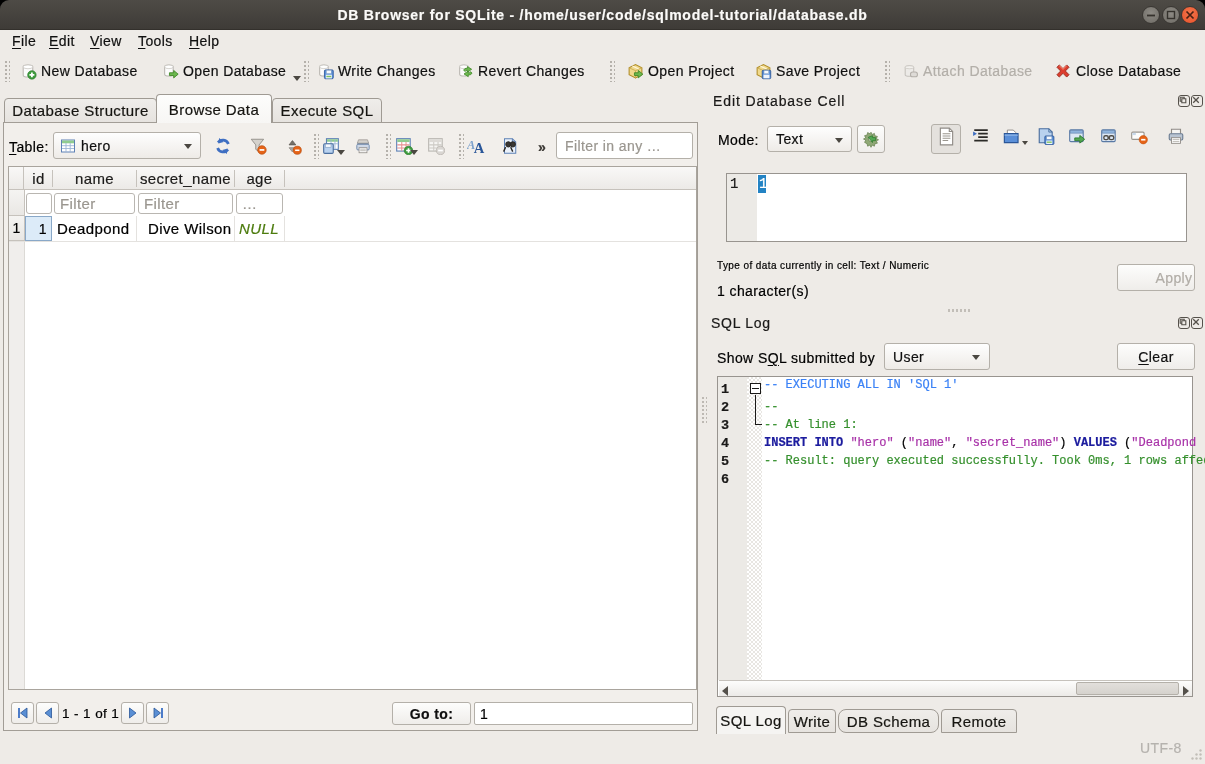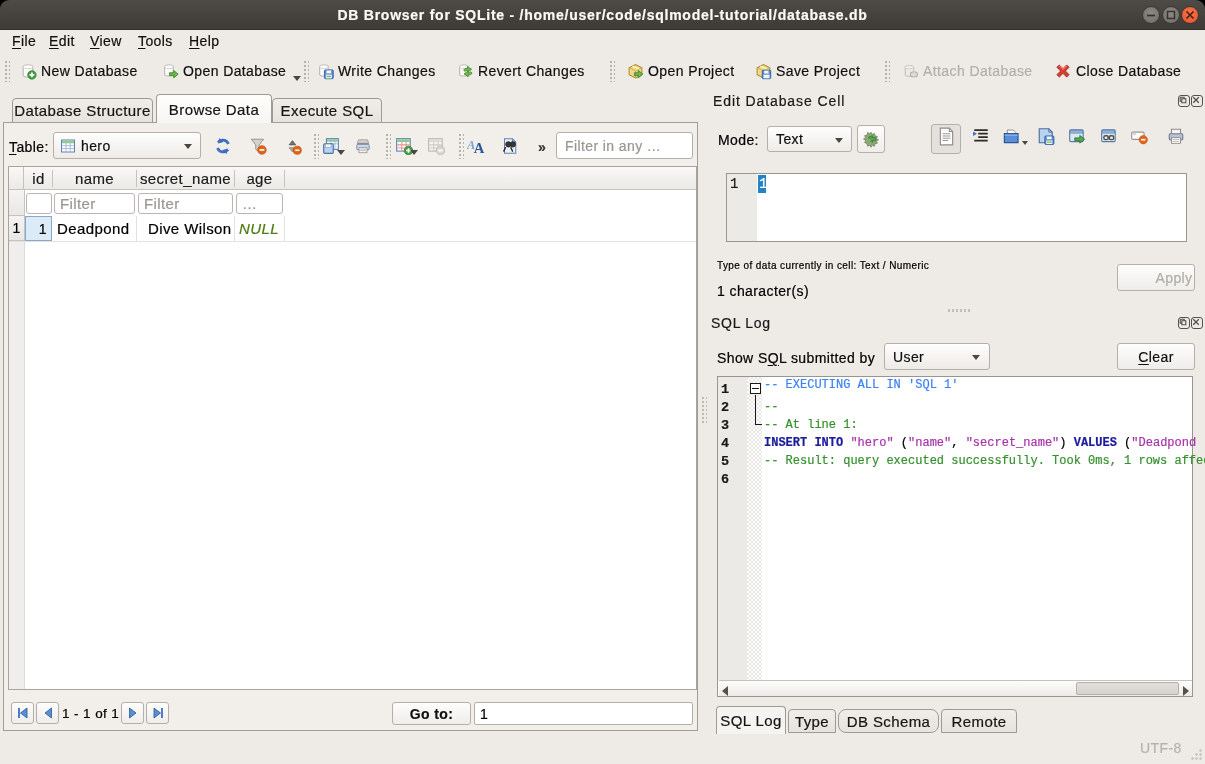--- a/index.html
+++ b/index.html
@@ -151,21 +151,21 @@
       </svg>
     Attach Database</div>
   <div class="tbtn" style="left:1054px">
     <svg width="18" height="18" viewBox="0 0 16 16">
         <path d="M2.6 4.7 L4.7 2.6 L8 5.9 L11.3 2.6 L13.4 4.7 L10.1 8 L13.4 11.3 L11.3 13.4 L8 10.1 L4.7 13.4 L2.6 11.3 L5.9 8 Z" fill="#dc3d2e" stroke="#8e1f14" stroke-width=".7"></path>
         <path d="M4.7 3.2l3.3 3.2 3.3-3.2" fill="none" stroke="#eb7a66" stroke-width=".9"></path>
       </svg>
     Close Database</div>
 </div>
 
-<div class="abs tab" style="left:12px; top:98px; width:141px; height:25px;">Database Structure</div>
+<div class="abs tab" style="left:4px; top:98px; width:153px; height:25px;">Database Structure</div>
 <div class="abs tab" style="left:156px; top:94px; width:116px; height:29px; background:linear-gradient(#fdfdfc,#f7f6f4); border-bottom:none; z-index:3;">Browse Data</div>
 <div class="abs tab" style="left:272px; top:98px; width:110px; height:25px;">Execute SQL</div>
 <div class="abs" id="pane"></div>
 
 <div class="abs" style="left:9px; top:139px; font-size:14px;"><span class="mn">T</span>able:</div>
 <div class="abs combo" style="left:53px; top:132px; width:148px; height:27px; padding-left:6px;">
   <svg width="16" height="16" viewBox="0 0 16 16">
       <rect x="1.5" y="2" width="13" height="12" fill="#fff" stroke="#5e81b5"></rect>
       <rect x="2" y="2.5" width="12" height="2.8" fill="#8fcb8f"></rect>
       <path d="M2 7.7h12M2 10.5h12M6 5v9M10.2 5v9" stroke="#9db6d6" stroke-width=".9"></path>
@@ -427,21 +427,21 @@
   <div class="logl" style="top:77px; color:#35902d;">-- Result: query executed successfully. Took 0ms, 1 rows affected</div>
 
   <div class="abs" style="left:1px; top:303px; width:473px; height:16px; background:linear-gradient(#fdfdfc,#eceae7); border-top:1px solid #c6c2bc;">
     <div class="abs" style="left:3px; top:5px; width:0; height:0; border:5px solid transparent; border-right:6px solid #55514b; border-left:none;"></div>
     <div class="abs" style="right:3px; top:5px; width:0; height:0; border:5px solid transparent; border-left:6px solid #55514b; border-right:none;"></div>
     <div class="abs" style="left:357px; top:1px; width:103px; height:13px; background:linear-gradient(#e2dfdb,#d5d2cd); border:1px solid #b4b0a9; border-radius:2px;"></div>
   </div>
 </div>
 
 <div class="abs tab" style="left:716px; top:706px; width:70px; height:28px; background:#f5f4f2; border-bottom:none; z-index:3;">SQL Log</div>
-<div class="abs tab" style="left:788px; top:709px; width:48px; height:24px;">Type</div>
+<div class="abs tab" style="left:788px; top:709px; width:48px; height:24px;">Write</div>
 <div class="abs tab" style="left:838px; top:709px; width:101px; height:24px;border-radius:8px;">DB Schema</div>
 <div class="abs tab" style="left:941px; top:709px; width:76px; height:24px;">Remote</div>
 
 <div class="abs" style="left:1140px; top:740px; font-size:14px; color:#b5b2ae;">UTF-8</div>
 <svg class="abs" style="left:1190px; top:748px;" width="13" height="13">
     <g fill="#c2beb8">
       <circle cx="10.5" cy="2.5" r="1.2"></circle>
       <circle cx="6.5" cy="6.5" r="1.2"></circle>
       <circle cx="10.5" cy="6.5" r="1.2"></circle>
       <circle cx="2.5" cy="10.5" r="1.2"></circle>

